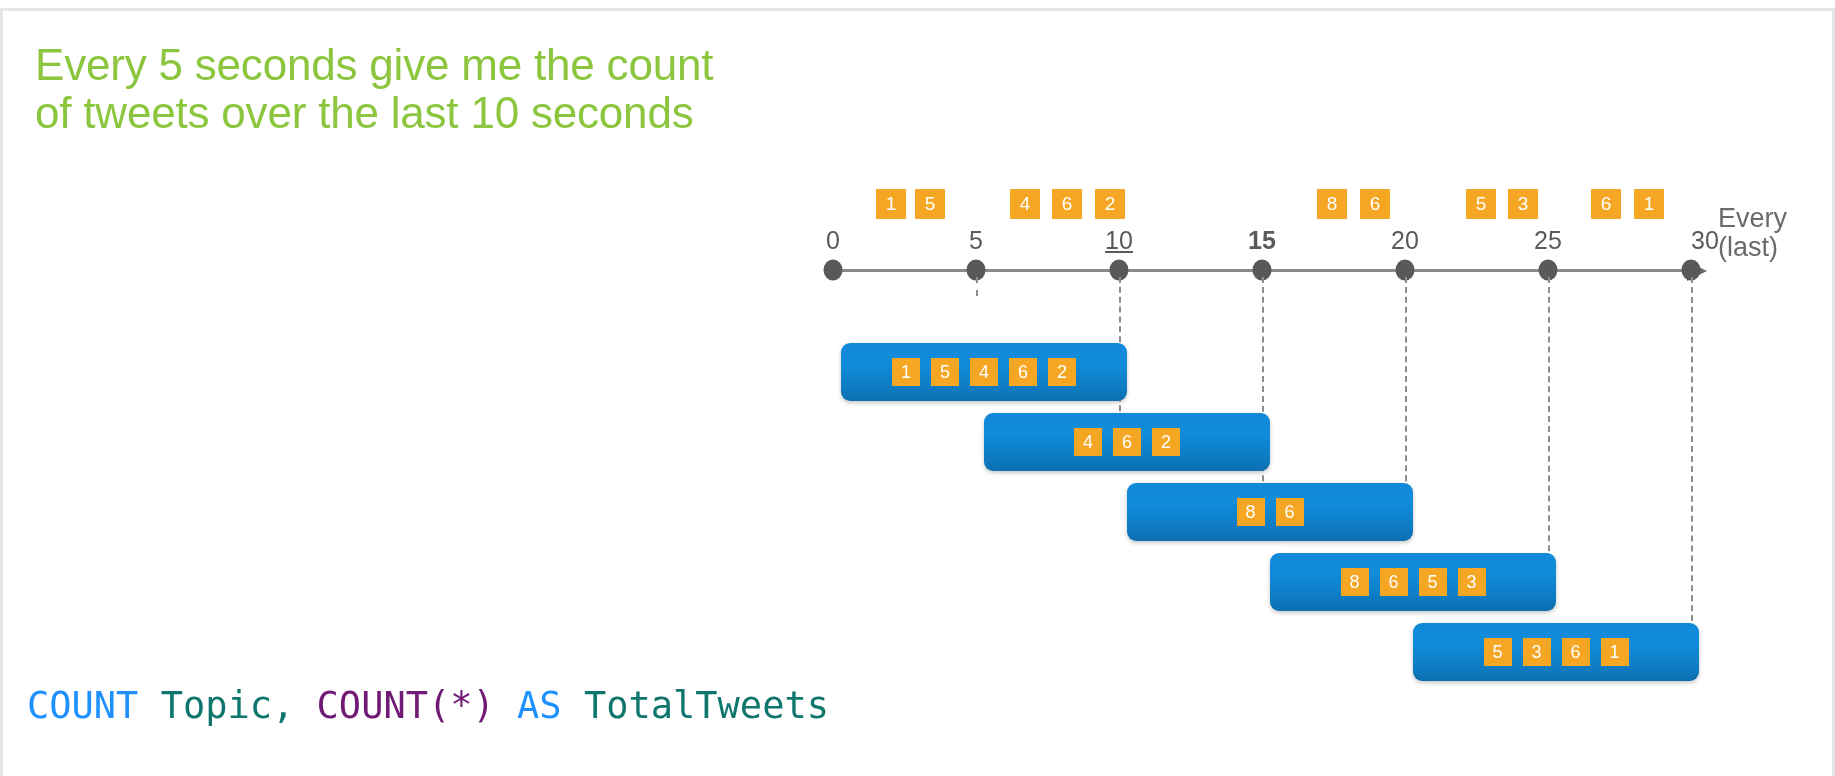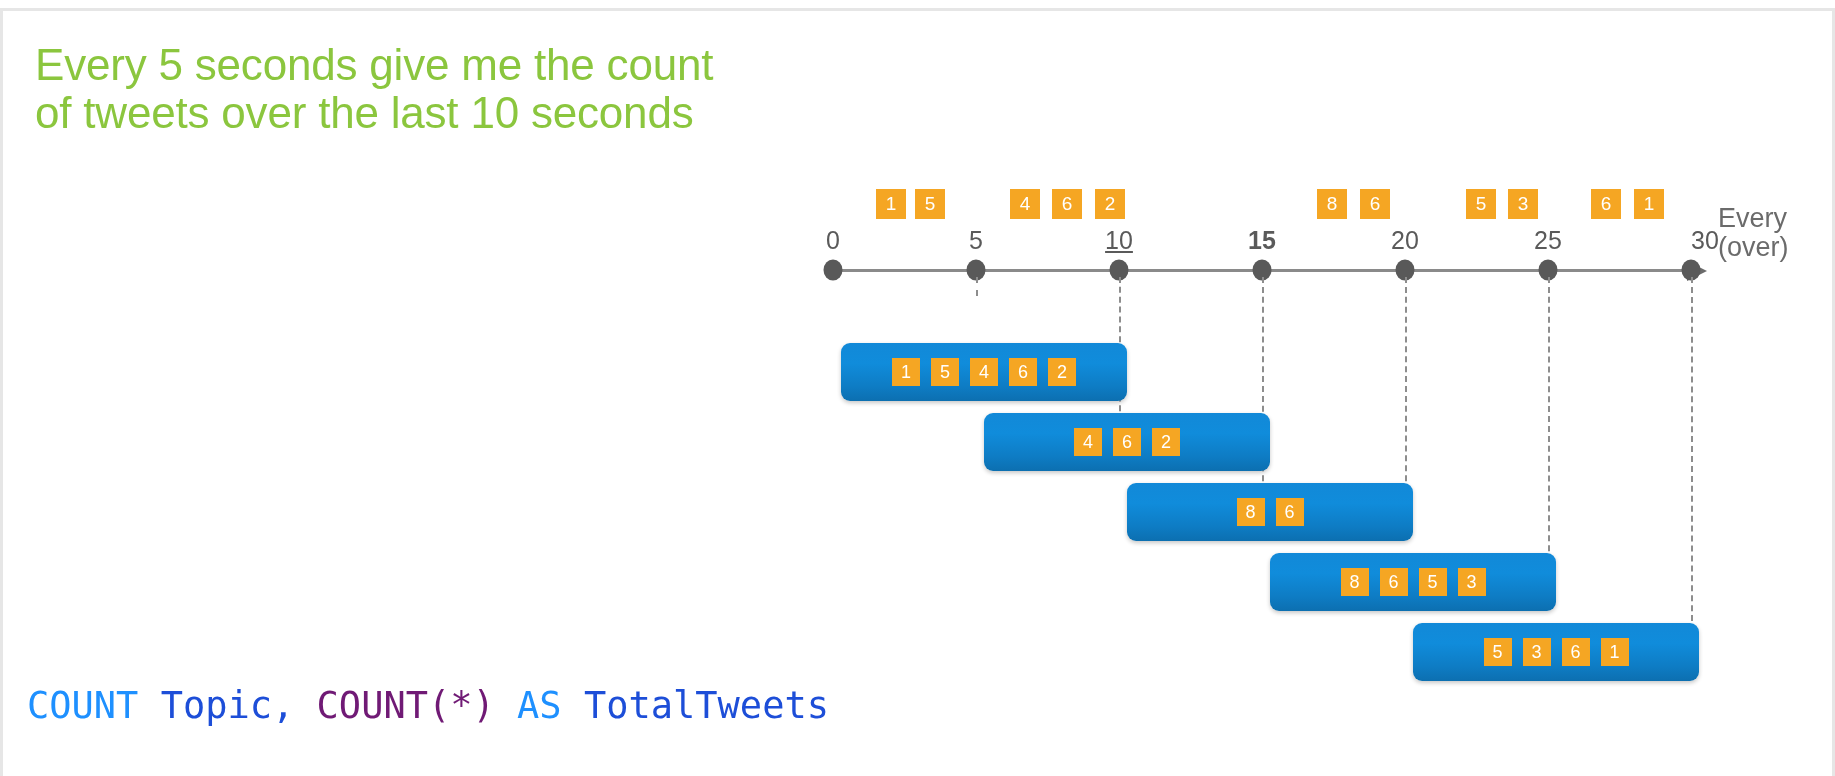--- a/index.html
+++ b/index.html
@@ -123,21 +123,21 @@
     position:absolute;
     left:24px; top:578px;
     font-family:"DejaVu Sans Mono", monospace;
     font-size:37px;
     line-height:1.27;
     white-space:pre;
     color:#4d4d4d;
   }
   .kw{ color:#1E90FF; }
   .fn{ color:#701a75; }
-  .id{ color:#1d4ed8; }
+  .id{ color:#0f766e; }
 </style>
 </head>
 <body>
 
 <div id="slide">
 
   <div class="headline">Every 5 seconds give me the count of tweets over the last 10 seconds</div>
 
 
   <div id="timeline-area">
@@ -207,21 +207,21 @@
         <div class="window-bar" style="left: 1410px; width: 286px; top: 612px;">
           <div class="chip">5</div>
           <div class="chip">3</div>
           <div class="chip">6</div>
           <div class="chip">1</div>
         </div>
       </div>
 
     <div style="position:absolute;left:1715px;top:193px;font-size:27px;color:#6b6b6b;line-height:1.08;">
       <div>Every</div>
-      <div>(over)</div>
+      <div>(last)</div>
     </div>
   </div>
 
   <div class="sql">
     <div id="sql-line1"><span class="kw">COUNT </span><span class="id">Topic, </span><span class="fn">COUNT(*)</span><span class="id"> </span><span class="kw">AS</span><span class="id"> TotalTweets</span></div>
     
     
   </div>
 
 </div>

